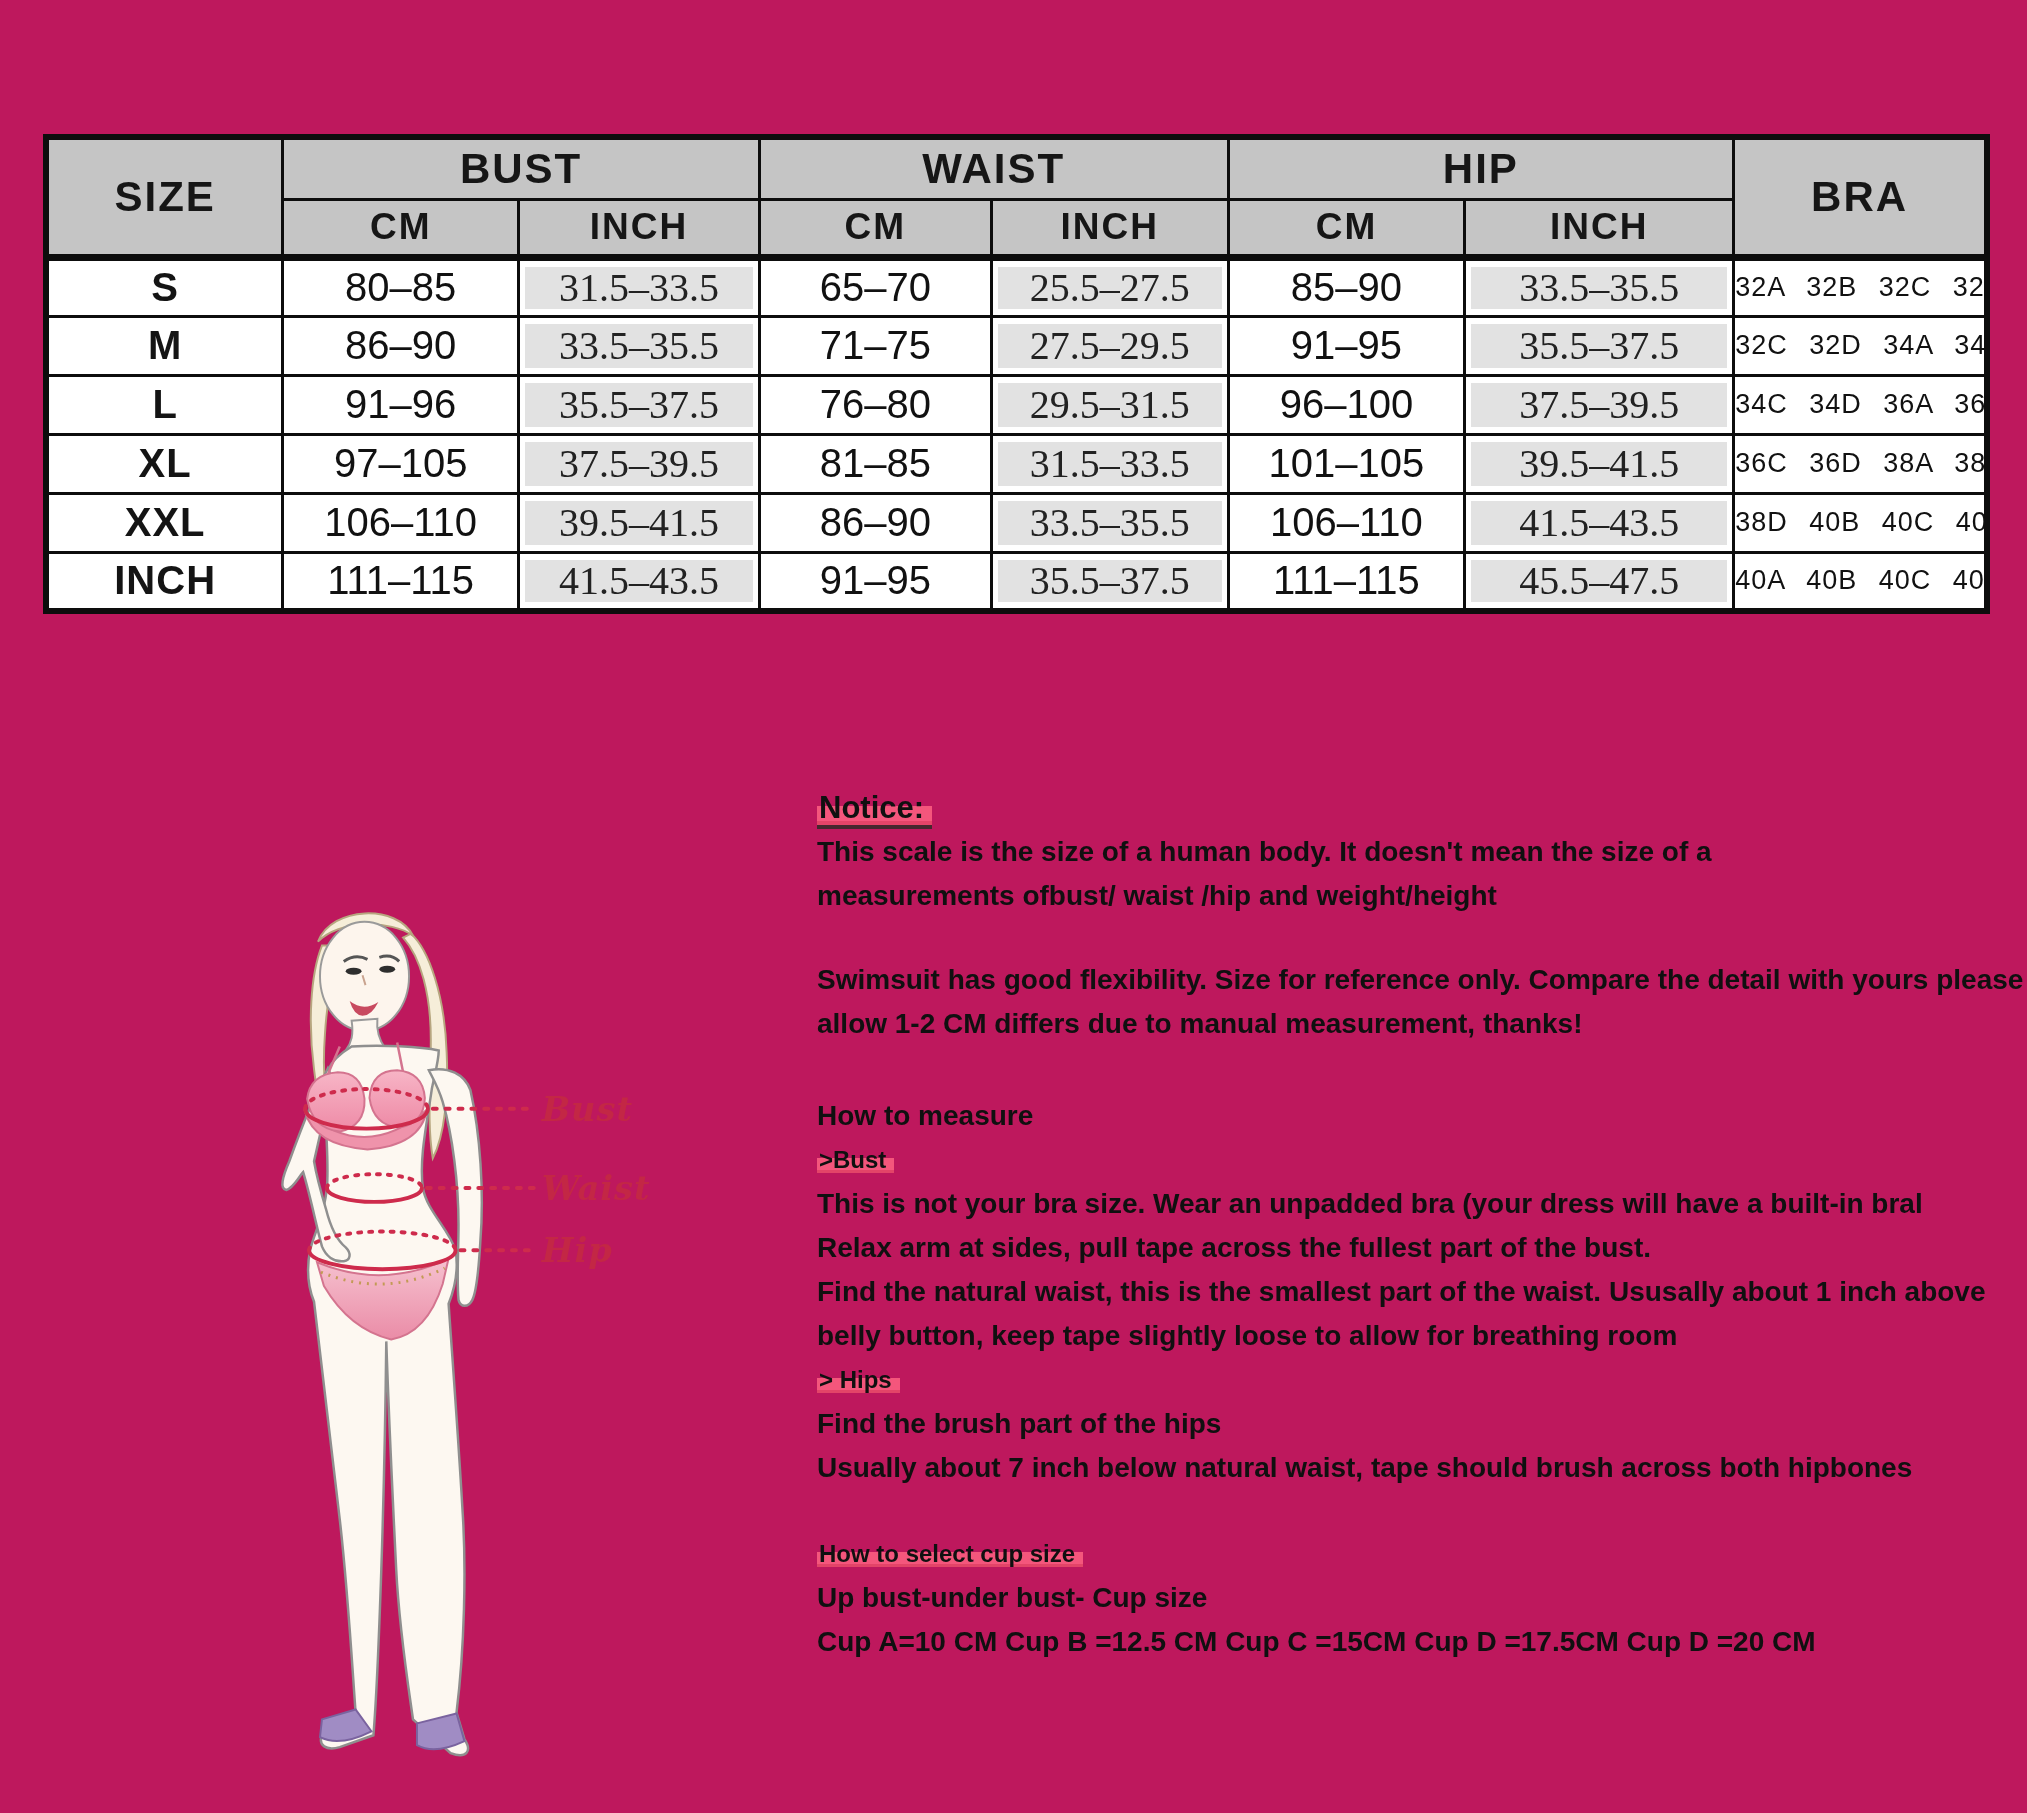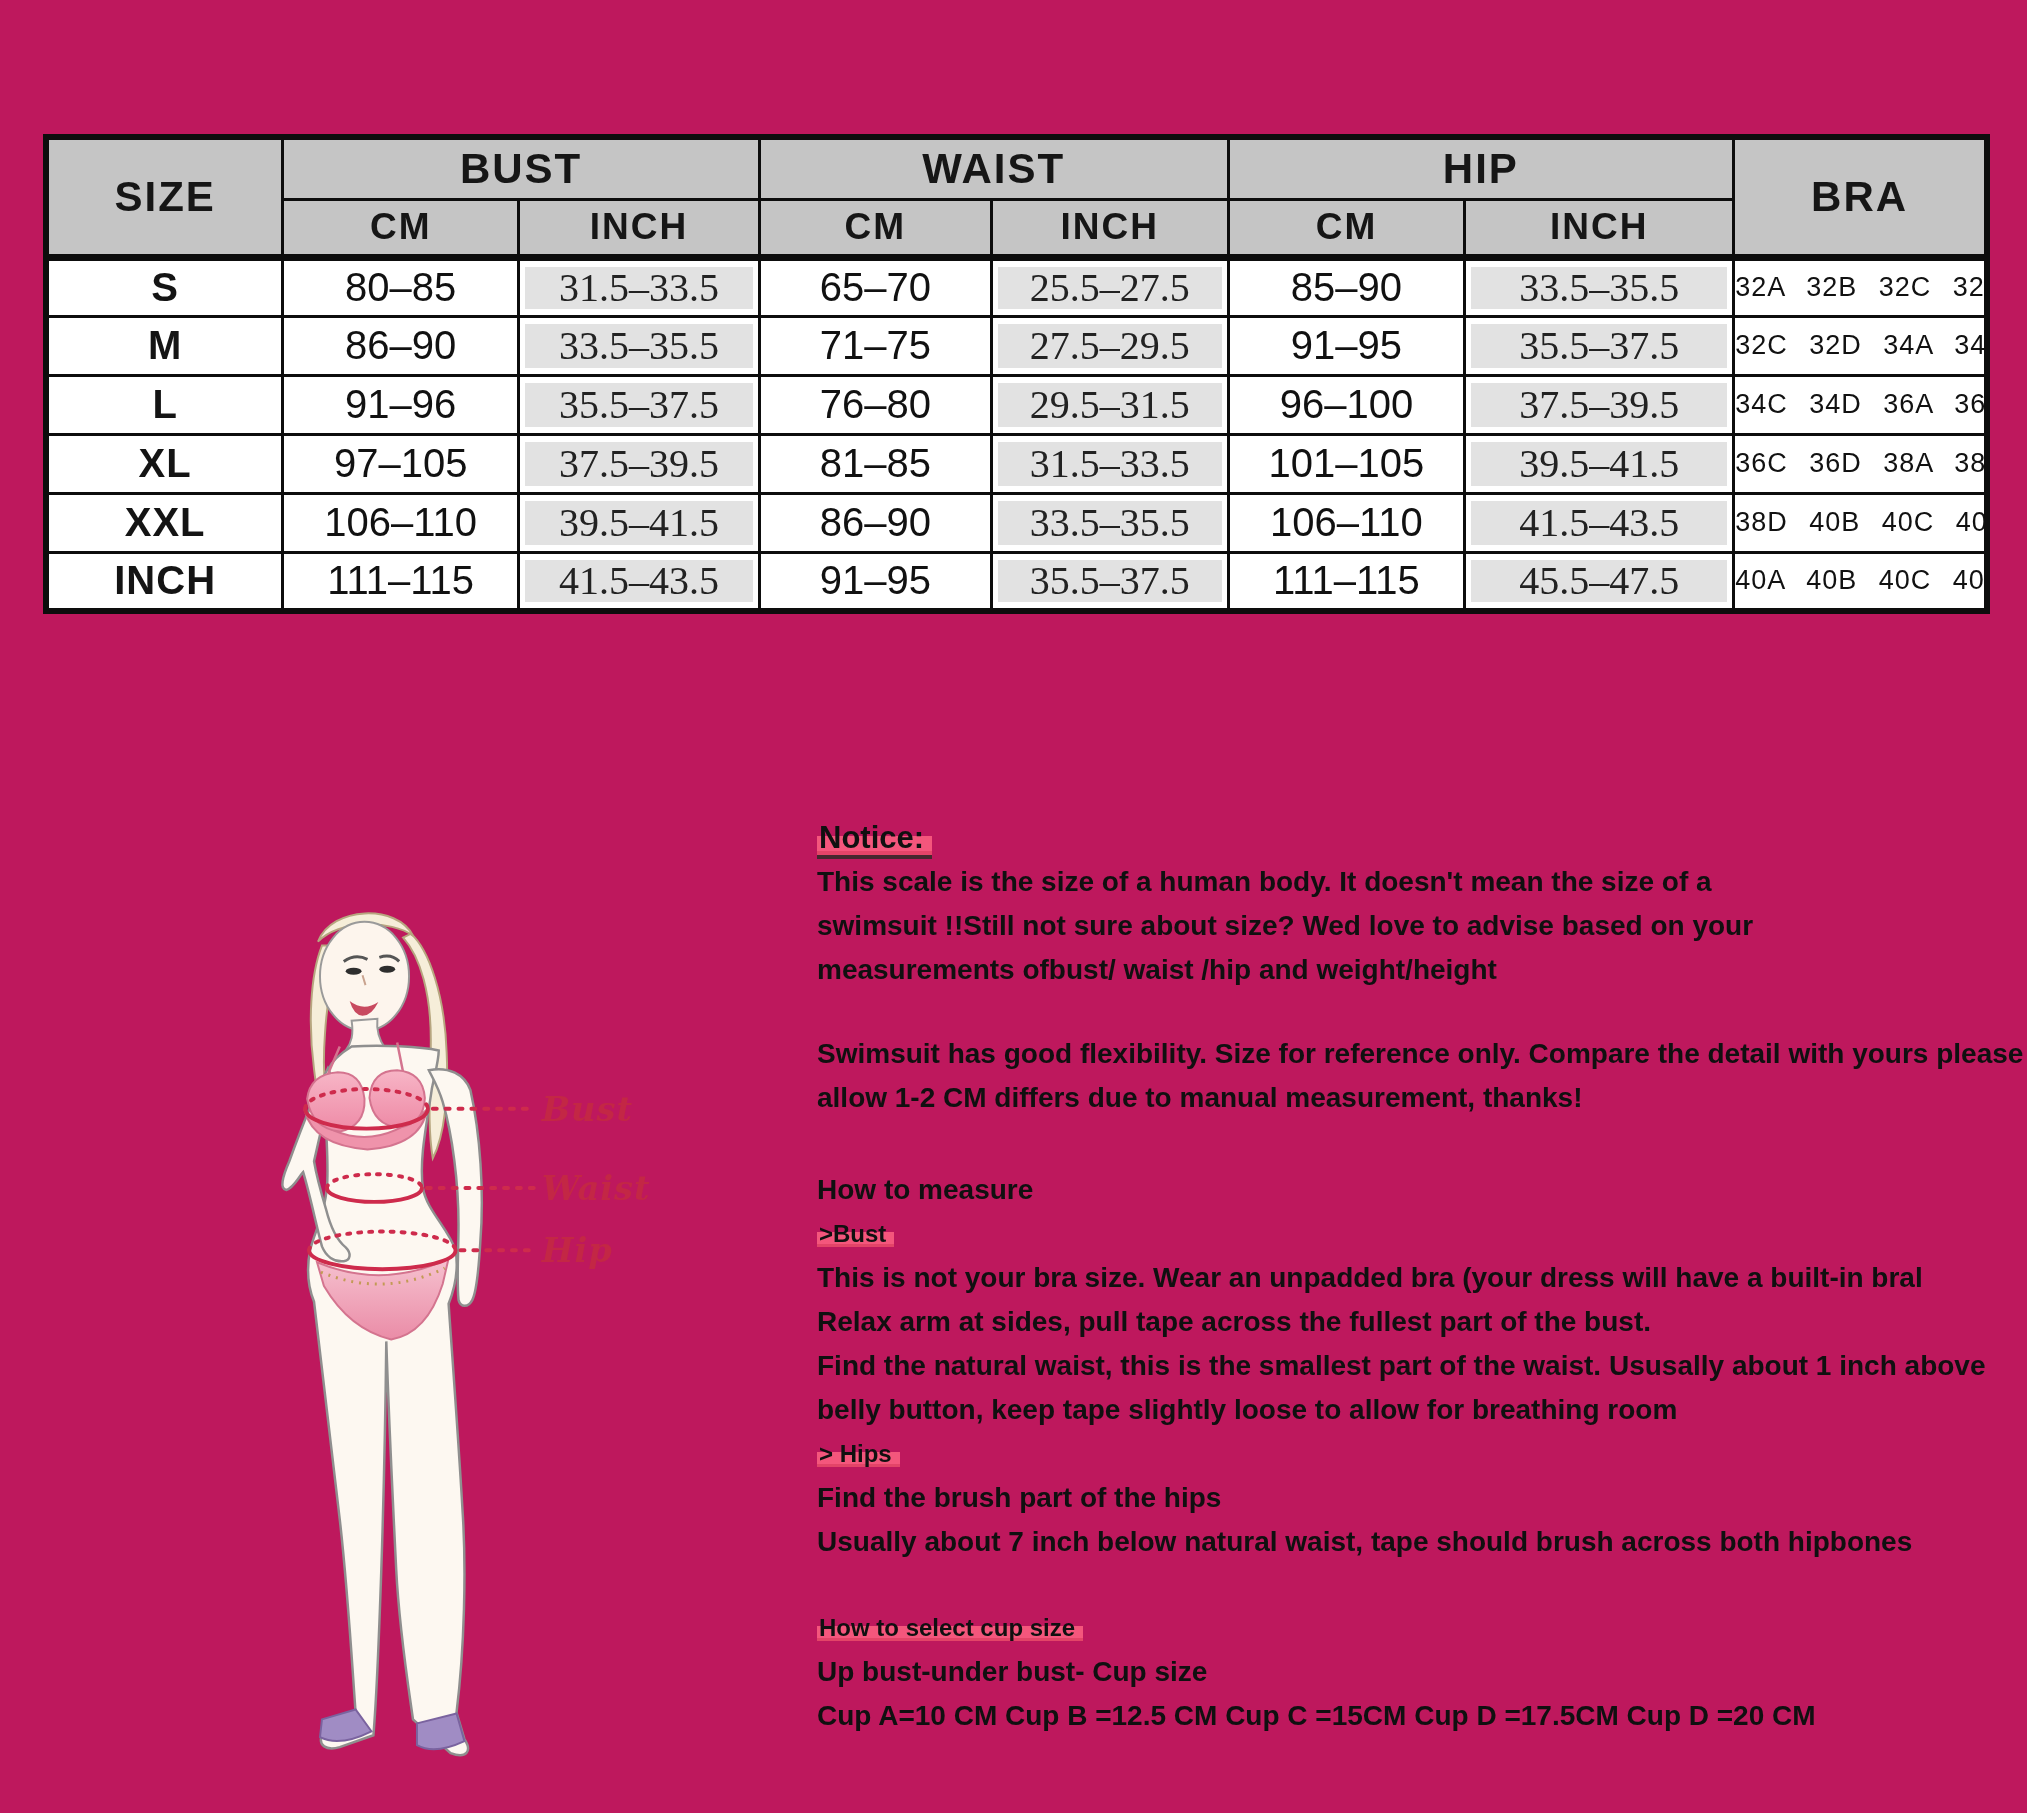--- a/index.html
+++ b/index.html
@@ -18,21 +18,21 @@
   .size-chart thead tr.sub{height:58px;}
   .size-chart thead tr.sub th, .size-chart th.span2{border-bottom:7px solid #0d0d0d;}
   .size-chart tbody tr{height:59px;}
   .size-chart tbody th{font-size:40px;font-weight:600;background:#ffffff;letter-spacing:1px;}
   td.cm{font-size:40px;color:#111;}
   td.inch{font-size:40px;font-family:"Liberation Serif","DejaVu Serif",serif;color:#222;
           background:linear-gradient(#e2e2e2,#e2e2e2) center/calc(100% - 10px) calc(100% - 12px) no-repeat;}
   td.bra{font-size:27px;letter-spacing:1px;word-spacing:13px;font-weight:500;color:#111;}
 
   
-  .textcol{position:absolute;left:817px;top:816px;width:1173px;font-weight:700;font-size:28px;color:#101010;}
+  .textcol{position:absolute;left:817px;top:786px;width:1173px;font-weight:700;font-size:28px;color:#101010;}
   .t-line{line-height:44px;white-space:nowrap;}
   .h-line{line-height:44px;white-space:nowrap;font-size:24px;}
   .hl{background-image:linear-gradient(180deg,rgba(255,255,255,0) 46%,#f4567c 46%,#f4567c 90%,#e34468 90%);
       padding:0 8px 0 2px;}
   .hl-underline{border-bottom:4px solid #45272e;}
   .mt-flex{margin-top:40px;}
   .mt-measure{margin-top:48px;}
   .mt-waist{margin-top:10px;}
   .mt-cup{margin-top:42px;}
   .notice-title{font-size:31px;}
@@ -228,21 +228,20 @@
       <text x="322" y="390" class="script-label">Hip</text>
     </svg>
   </div>
 
   <div class="textcol">
 
     <div class="h-line notice-title">
       <span class="hl hl-underline">Notice:</span>
     </div>
     <div class="t-line">This scale is the size of a human body. It doesn't mean the size of a</div>
-    <div class="t-line">swimsuit !!Still not sure about size? Wed love to advise based on your</div>
     <div class="t-line">measurements ofbust/ waist /hip and weight/height</div>
 
     <div class="t-line mt-flex">Swimsuit has good flexibility. Size for reference only. Compare the detail with yours please</div>
     <div class="t-line">allow 1-2 CM differs due to manual measurement, thanks!</div>
 
     <div class="t-line mt-measure">How to measure</div>
 
     <div class="h-line">
       <span class="hl">&gt;Bust</span>
     </div>

